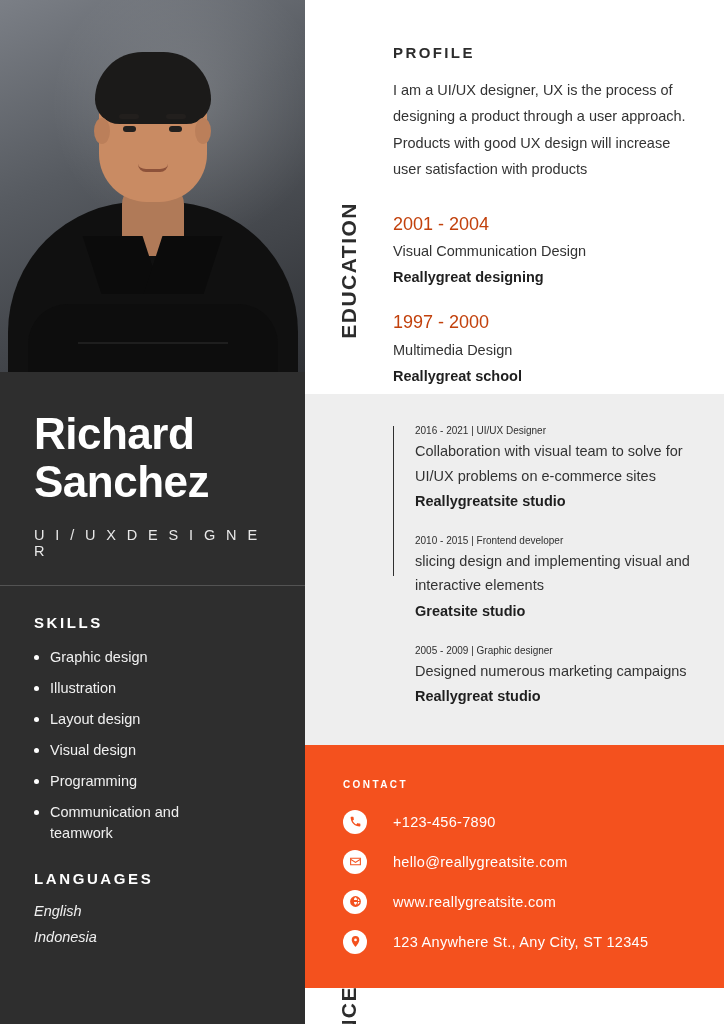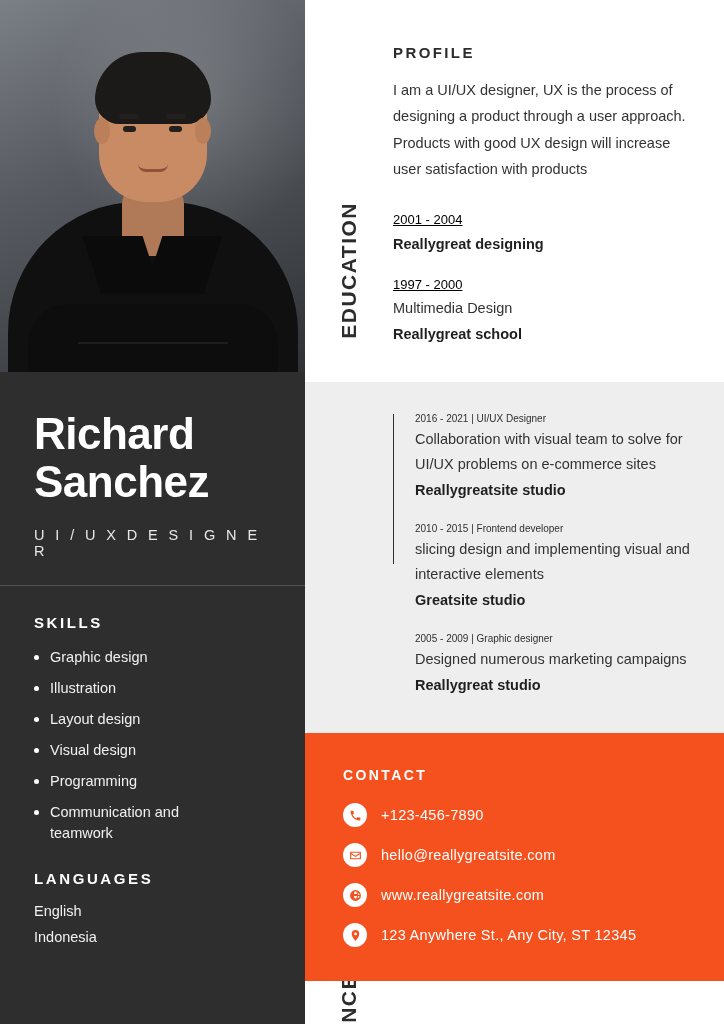--- a/index.html
+++ b/index.html
@@ -180,20 +180,21 @@
     position: absolute;
     left: 0; top: 8px;
     width: 5px; height: 5px;
     background: #ffffff;
     border-radius: 50%;
   }
   .lang-item {
     color: #f0f0f0;
     font-size: 14.5px;
     margin-bottom: 10px;
+    font-style: italic;
   }
 
   
   .right {
     width: 419px;
     height: 804px;
     display: flex;
     flex-direction: column;
   }
   .panel-white {
@@ -237,24 +238,23 @@
     font-size: 21px;
     font-weight: bold;
     letter-spacing: 1.5px;
     color: #2c2c2c;
   }
   .vert-edu { left: 32px; top: 202px; }
   .vert-exp { left: 32px; top: 592px; }
 
   .entry { margin-bottom: 16px; }
   .entry .date {
-    color: #000000;
-    font-size: 13px;
+    color: #c2410c;
+    font-size: 18px;
     line-height: 1.7;
-    text-decoration: underline;
   }
   .entry .sub {
     color: #333333;
     font-size: 14.5px;
     line-height: 1.7;
     max-width: 300px;
   }
   .entry .org {
     color: #1f1f1f;
     font-size: 14.5px;
@@ -270,29 +270,29 @@
     background: #2f2f2f;
   }
   .entry .head-line {
     color: #2f2f2f;
     font-size: 10px;
     line-height: 1.7;
   }
 
   .contact-title {
     color: #ffffff;
-    font-size: 14px;
+    font-size: 10px;
     font-weight: bold;
     letter-spacing: 2.4px;
     margin: 6px 0 20px 0;
   }
   .c-row {
     display: flex;
     align-items: center;
-    gap: 14px;
+    gap: 26px;
     margin-bottom: 16px;
   }
   .c-icon {
     width: 24px; height: 24px;
     border-radius: 50%;
     background: #ffffff;
     display: flex;
     align-items: center;
     justify-content: center;
     flex: 0 0 24px;
@@ -359,20 +359,21 @@
   <div class="right">
 
     <div class="panel-white">
       <div class="r-title">PROFILE</div>
       <div class="profile-text">I am a UI/UX designer, UX is the process of designing a product through a user approach. Products with good UX design will increase user satisfaction with products</div>
 
       <div class="vert-label vert-edu">EDUCATION</div>
 
       <div class="entry">
         <div class="date">2001 - 2004</div>
+        <div class="sub">Visual Communication Design</div>
         <div class="org">Reallygreat designing</div>
       </div>
       <div class="entry">
         <div class="date">1997 - 2000</div>
         <div class="sub">Multimedia Design</div>
         <div class="org">Reallygreat school</div>
       </div>
     </div>
 
     <div class="panel-grey">

